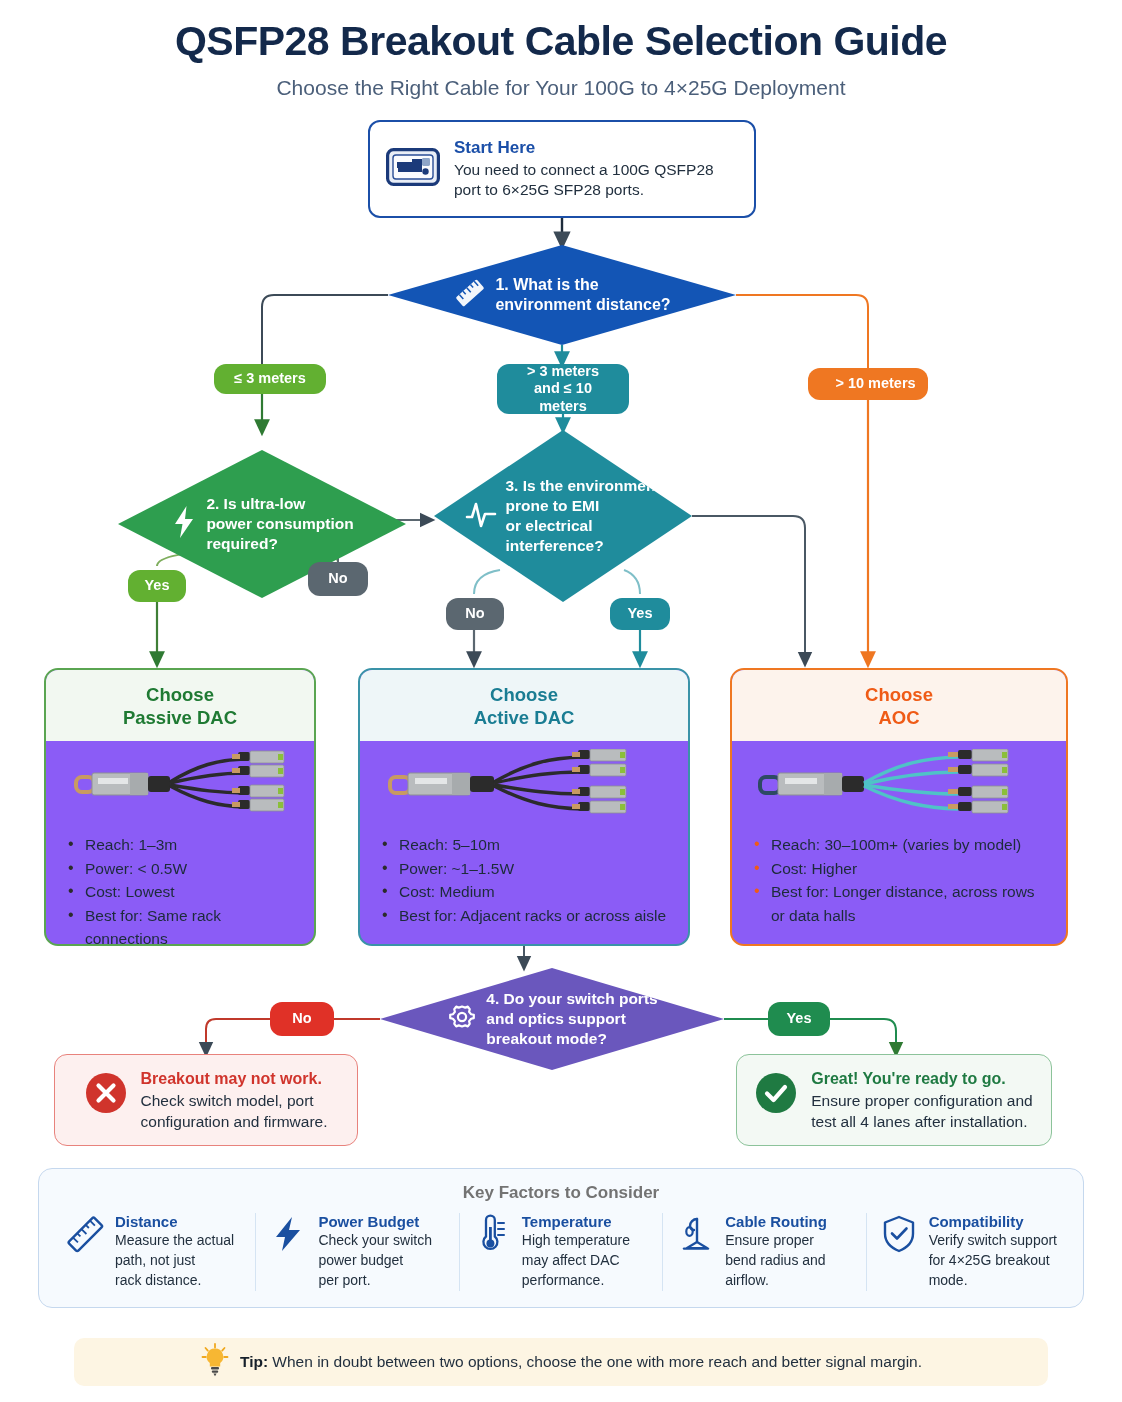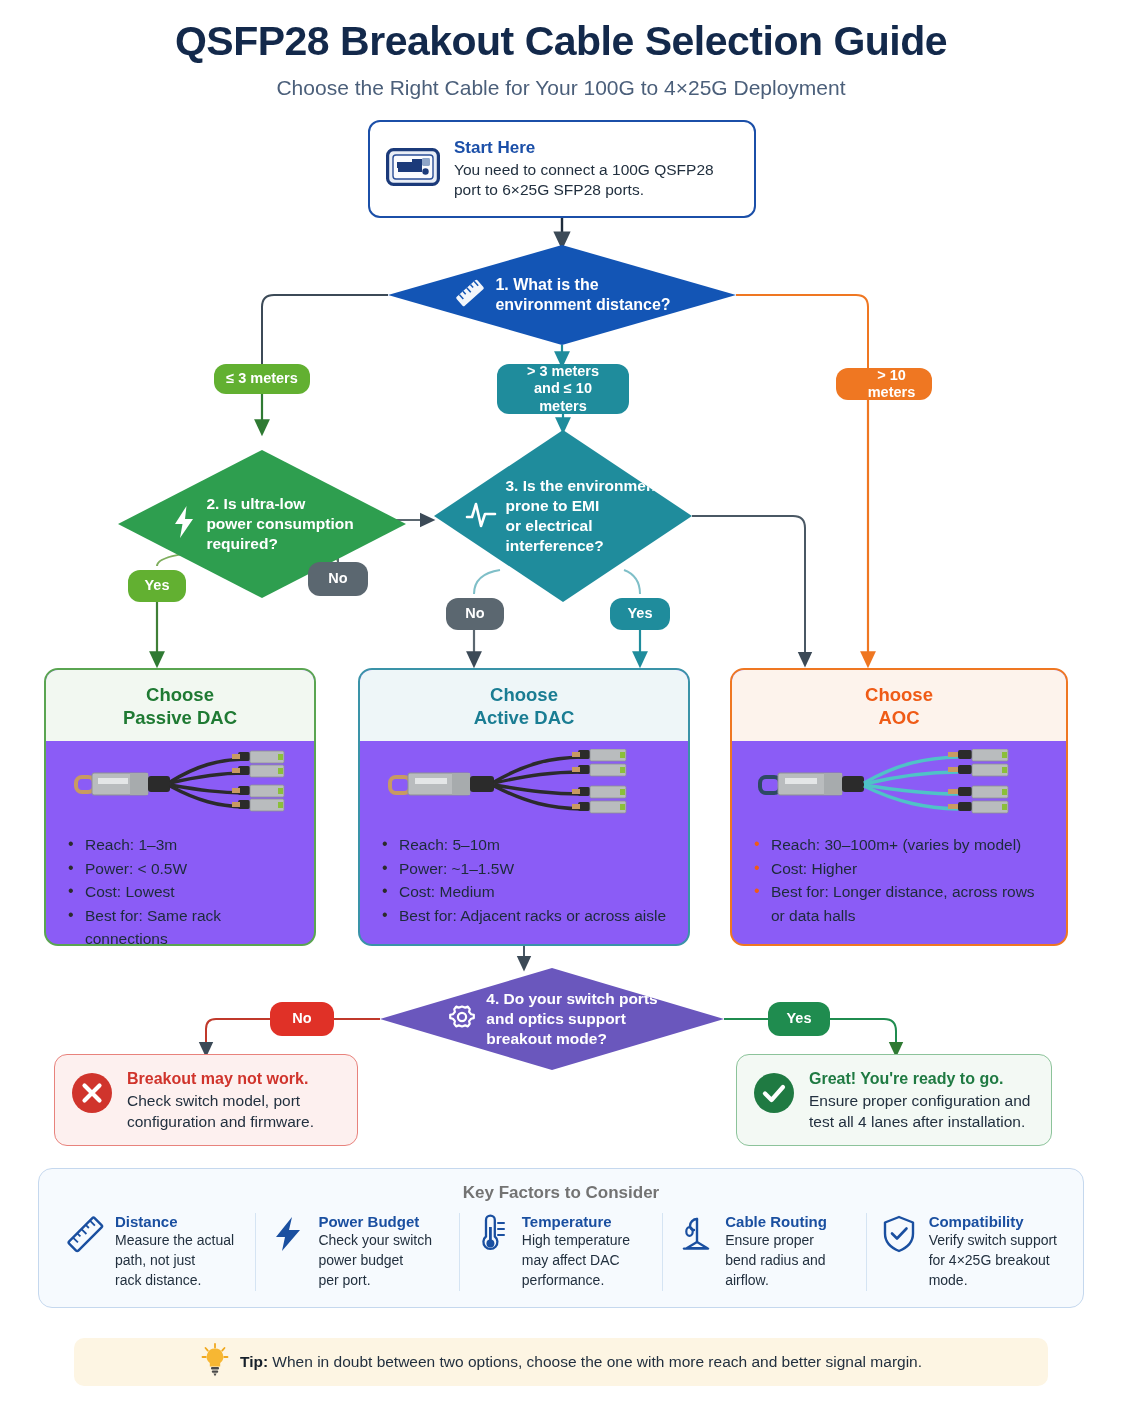--- a/index.html
+++ b/index.html
@@ -56,23 +56,23 @@
   #q3 { left: 434px; top: 430px; width: 258px; height: 172px; background: #1f8c9c; }
   #q4 { left: 380px; top: 968px; width: 344px; height: 102px; background: #6a57bd; }
 
   
   .pill {
     display: flex; align-items: center; justify-content: center;
     color: #fff; border-radius: 12px;
     font-size: 14.5px; font-weight: bold; line-height: 1.2;
     text-align: center; padding: 0 12px;
   }
-  #pill-le3  { left: 214px; top: 364px; width: 96px;  height: 30px; background: #62b031; }
+  #pill-le3  { left: 214px; top: 364px; width: 112px;  height: 30px; background: #62b031; }
   #pill-mid  { left: 497px; top: 364px; width: 132px; height: 50px; background: #1f8c9c; }
-  #pill-gt10 { left: 836px; top: 368px; width: 96px; height: 32px; background: #ef7722; padding-left: 27px; }
+  #pill-gt10 { left: 808px; top: 368px; width: 120px; height: 32px; background: #ef7722; padding-left: 27px; }
   #pill-yes1 { left: 128px; top: 570px; width: 58px;  height: 32px; background: #62b031; }
   #pill-no1  { left: 308px; top: 562px; width: 60px;  height: 34px; background: #5b6770; }
   #pill-no2  { left: 446px; top: 598px; width: 58px;  height: 32px; background: #5b6770; }
   #pill-yes2 { left: 610px; top: 598px; width: 60px;  height: 32px; background: #1f8c9c; }
   #pill-no3  { left: 270px; top: 1002px; width: 64px; height: 34px; background: #e03127; }
   #pill-yes3 { left: 768px; top: 1002px; width: 62px; height: 34px; background: #1f8c4f; }
 
   
   .rcard { border-radius: 14px; border: 2px solid; background: #8b5cf6; overflow: hidden; }
   .rcard .rhead {
@@ -100,20 +100,21 @@
 
   #card-aoc     { left: 730px; top: 668px; width: 338px; height: 278px; border-color: #ef7722; }
   #card-aoc .rhead { background: #fdf3ec; color: #ef5b16; }
   #card-aoc li::before { color: #ef5b16; }
 
   
   .obox {
     border-radius: 13px; border: 1.5px solid;
     display: flex; gap: 14px; align-items: flex-start;
     padding: 15px 16px;
+    justify-content: center;
   }
   .obox .obadge { flex: 0 0 auto; margin-top: 2px; }
   .obox .otitle { font-size: 16px; font-weight: bold; margin-bottom: 2px; }
   .obox .otext { font-size: 15.5px; line-height: 1.36; color: #22303f; }
 
   #outcome-fail { left: 54px; top: 1054px; width: 304px; height: 92px;
     border-color: #e8827c; background: #fdf0ef; }
   #outcome-fail .otitle { color: #d0342c; }
 
   #outcome-ok { left: 736px; top: 1054px; width: 316px; height: 92px;

